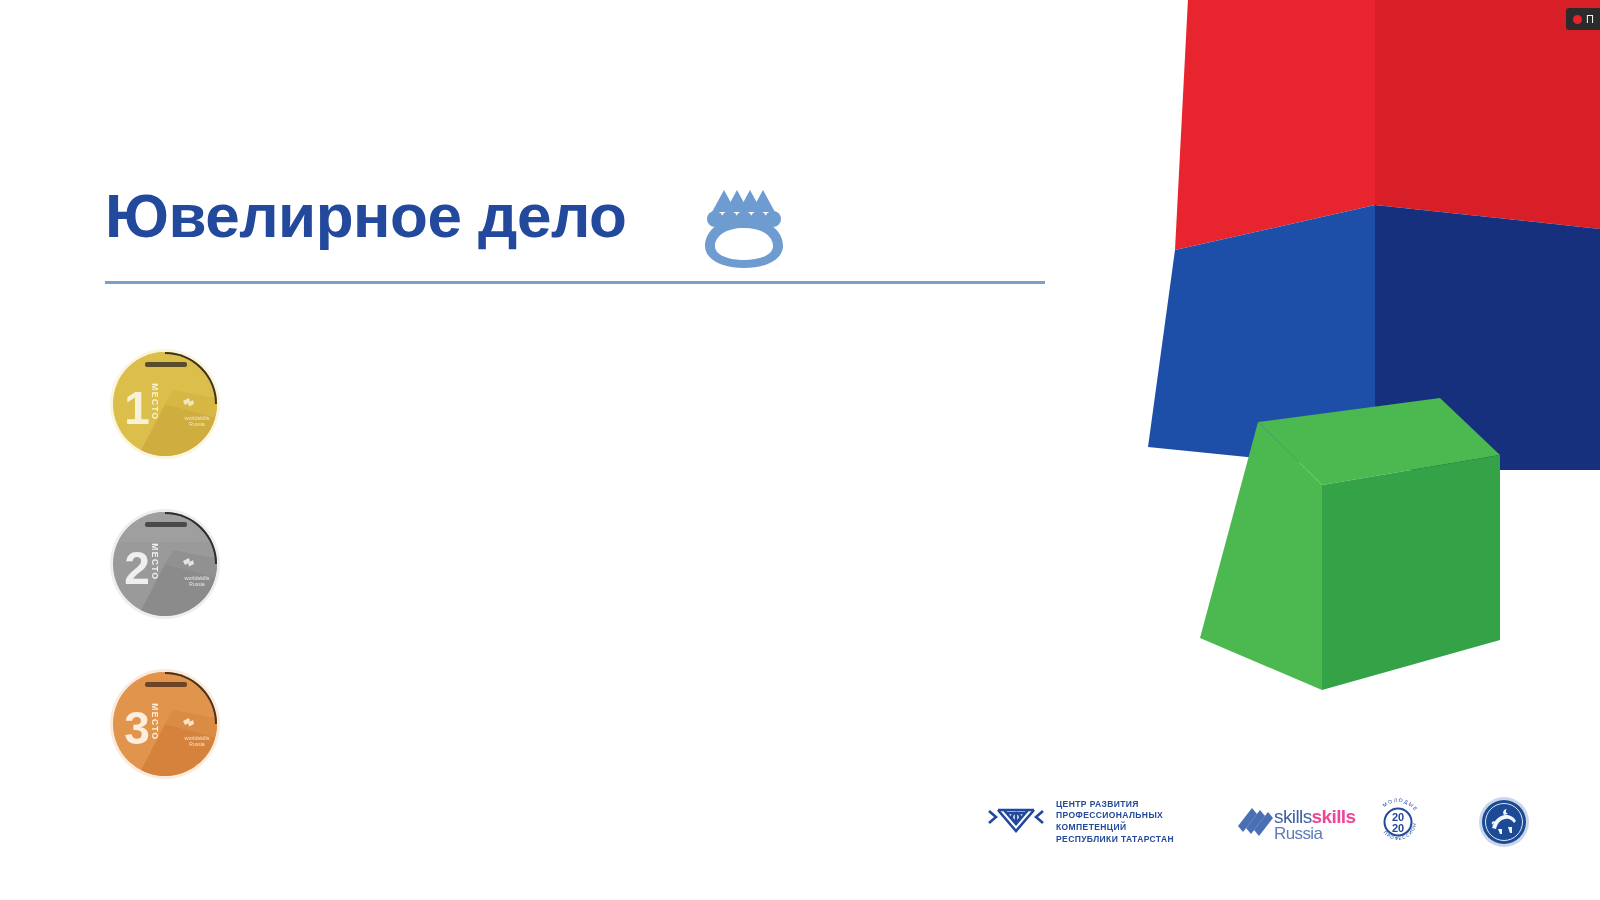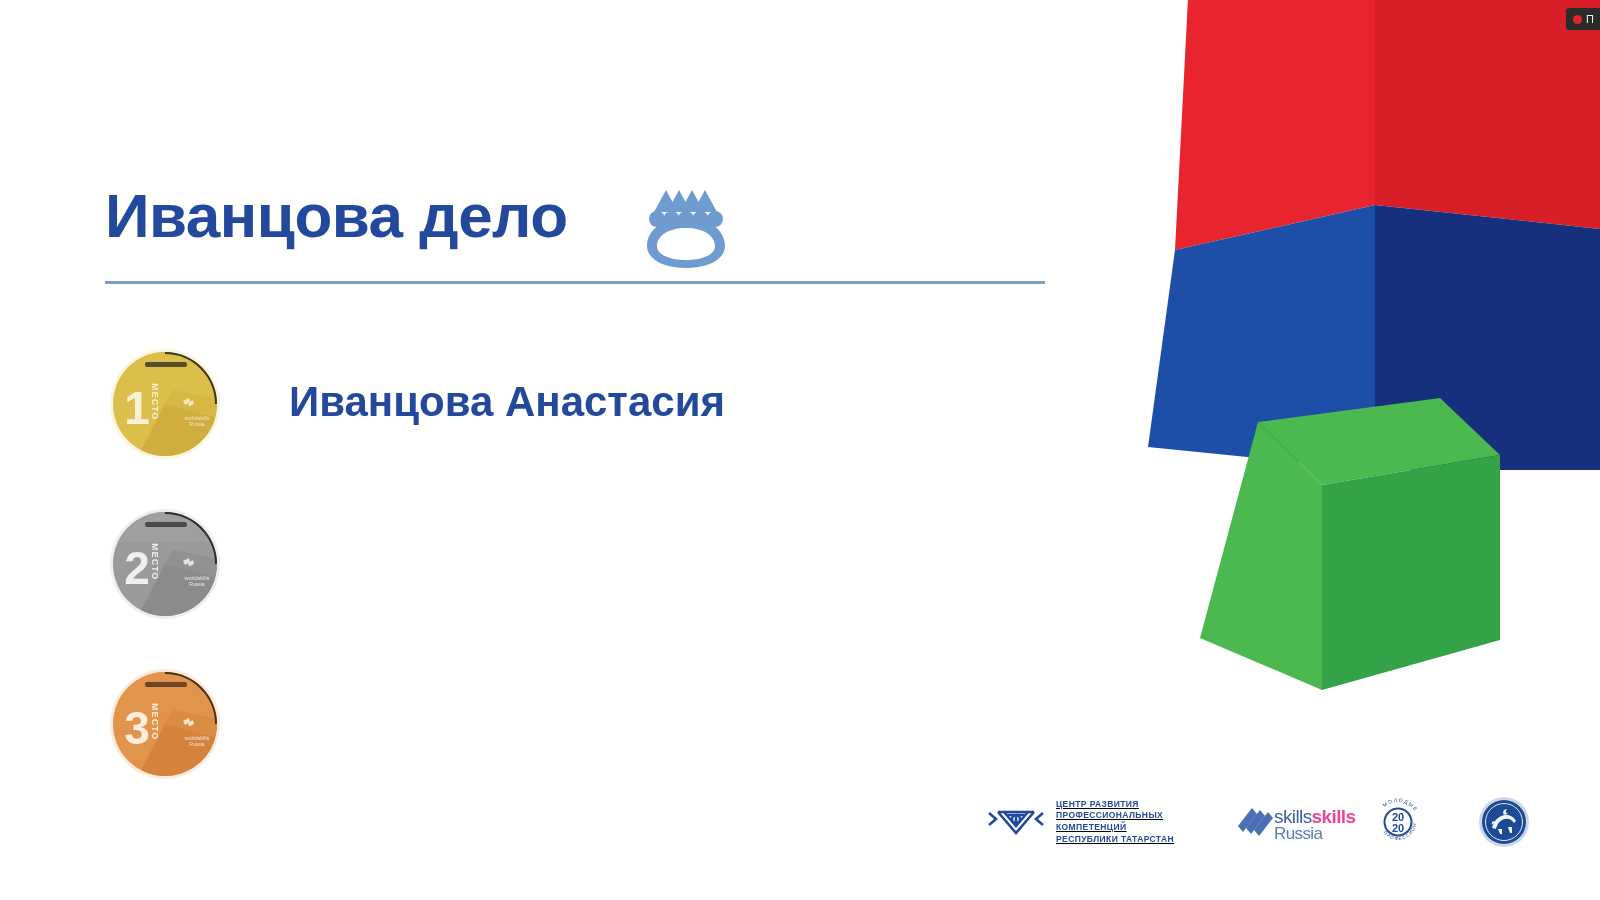--- a/index.html
+++ b/index.html
@@ -96,23 +96,21 @@
     position: absolute;
     left: 985px;
     top: 782px;
     width: 570px;
     height: 80px;
     display: flex;
     align-items: center;
   }
   .logo-crpk {
     display: flex;
-    align-items: center;
     gap: 9px;
-    text-decoration: underline;
   }
   .crpk-text {
     font-size: 8.5px;
     font-weight: bold;
     line-height: 1.38;
     color: #22499b;
     letter-spacing: 0.4px;
     white-space: pre-line;
   }
   .logo-ws {
@@ -180,21 +178,21 @@
 
     <polygon points="182,485 360,455 360,640 182,690" fill="#34a247"></polygon>
   </svg>
 
   <div class="corner-badge">
     <span class="corner-dot"></span>
     <span class="corner-label">П</span>
   </div>
 
   <div class="title-row">
-    <div class="title-text">Иванцова дело</div>
+    <div class="title-text">Ювелирное дело</div>
     <svg class="ring-icon" viewBox="0 0 96 104">
       <g fill="#6f9cd0">
         <polygon points="16,48 28,26 40,48"></polygon>
         <polygon points="29,48 41,26 53,48"></polygon>
         <polygon points="42,48 54,26 66,48"></polygon>
         <polygon points="55,48 67,26 79,48"></polygon>
         <circle cx="19" cy="55" r="8"></circle>
         <circle cx="33.5" cy="55" r="8"></circle>
         <circle cx="48" cy="55" r="8"></circle>
         <circle cx="62.5" cy="55" r="8"></circle>
@@ -229,21 +227,20 @@
           <text x="32" y="82" font-family="'Liberation Sans',sans-serif" font-size="46" font-weight="bold" fill="#f7f1da" text-anchor="middle">1</text>
           <text x="47" y="60" font-family="'Liberation Sans',sans-serif" font-size="8.5" font-weight="bold" fill="#f7f1da" letter-spacing="1.4" transform="rotate(90 47 60)" text-anchor="middle">МЕСТО</text>
           <g transform="translate(82,62) scale(0.5)" fill="#f4ecd4" opacity="0.9">
             <path d="M-8,-6 L4,-12 L6,-4 L-4,2 Z"></path>
             <path d="M2,-2 L12,-8 L14,0 L4,5 Z"></path>
           </g>
           <text x="92" y="78" font-family="'Liberation Sans',sans-serif" font-size="5.5" fill="#f0e6c8" text-anchor="middle">worldskills</text>
           <text x="92" y="84" font-family="'Liberation Sans',sans-serif" font-size="5" fill="#f0e6c8" text-anchor="middle">Russia</text>
         </svg>
       </div>
-      <div class="winner-name">Иванцова Анастасия</div>
     </div>
 
     <div class="winner-row">
       <div class="medal">
         <svg viewBox="0 0 120 120">
           <defs>
             <clipPath id="clipSilver">
                 <circle cx="60" cy="62" r="52"></circle>
               </clipPath>
           </defs>

